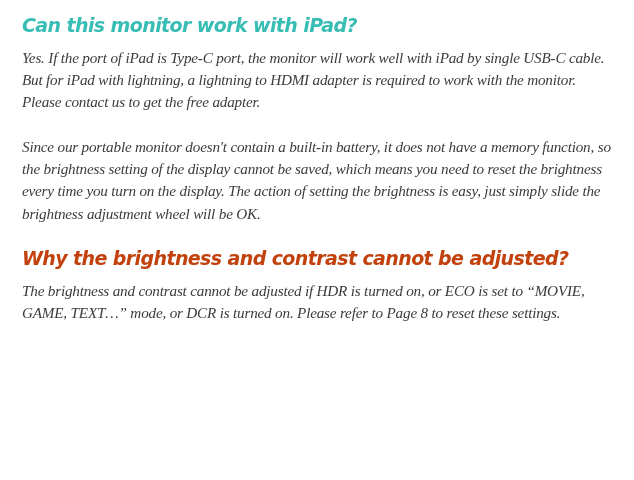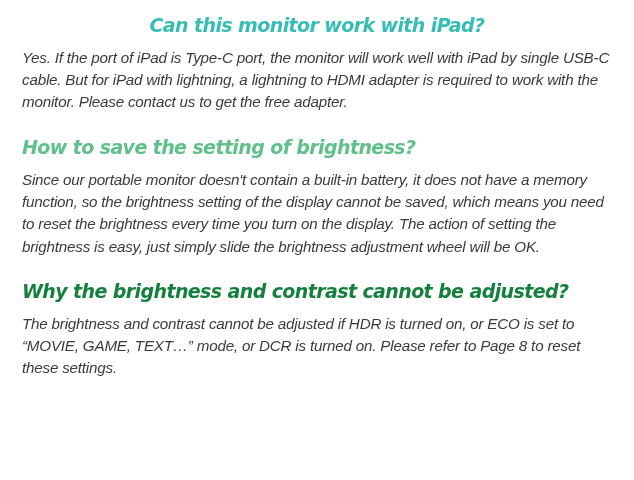--- a/index.html
+++ b/index.html
@@ -25,46 +25,45 @@
   .faq-question {
     font-family: "DejaVu Sans", sans-serif;
     font-weight: bold;
     font-size: 19px;
     letter-spacing: -0.6px;
     line-height: 1.25;
     margin: 0 0 9px 0;
     font-style: italic;
   }
   .faq-answer {
-    font-family: Liberation Sans, sans-serif;
+    font-family: Liberation Serif, serif;
     font-style: italic;
     font-size: 15.2px;
     line-height: 1.47;
     color: #3b3b3b;
     margin: 0;
     letter-spacing: -0.2px;
   }
-  .q1 { color: #38bdb5; text-align: center; }
+  .q1 { color: #38bdb5; }
   .q2 { color: #5fc08a; }
-  .q3 { color: #15803d; }
+  .q3 { color: #c2410c; }
   .block-1 { margin-bottom: 22px; }
   .block-2 { margin-bottom: 22px; }
 </style>
 </head>
 <body>
 
 <div class="page">
 
   <section class="faq-block block-1">
     <h2 class="faq-question q1">Can this monitor work with iPad?</h2>
     <p class="faq-answer">Yes. If the port of iPad is Type-C port, the monitor will work well with iPad by single USB-C cable. But for iPad with lightning, a lightning to HDMI adapter is required to work with the monitor. Please contact us to get the free adapter.</p>
   </section>
 
   <section class="faq-block block-2">
-    <h2 class="faq-question q2">How to save the setting of brightness?</h2>
     <p class="faq-answer">Since our portable monitor doesn't contain a built-in battery, it does not have a memory function, so the brightness setting of the display cannot be saved, which means you need to reset the brightness every time you turn on the display. The action of setting the brightness is easy, just simply slide the brightness adjustment wheel will be OK.</p>
   </section>
 
   <section class="faq-block block-3">
     <h2 class="faq-question q3">Why the brightness and contrast cannot be adjusted?</h2>
     <p class="faq-answer">The brightness and contrast cannot be adjusted if HDR is turned on, or ECO is set to “MOVIE, GAME, TEXT…” mode, or DCR is turned on. Please refer to Page 8 to reset these settings.</p>
   </section>
 
 </div>
 

